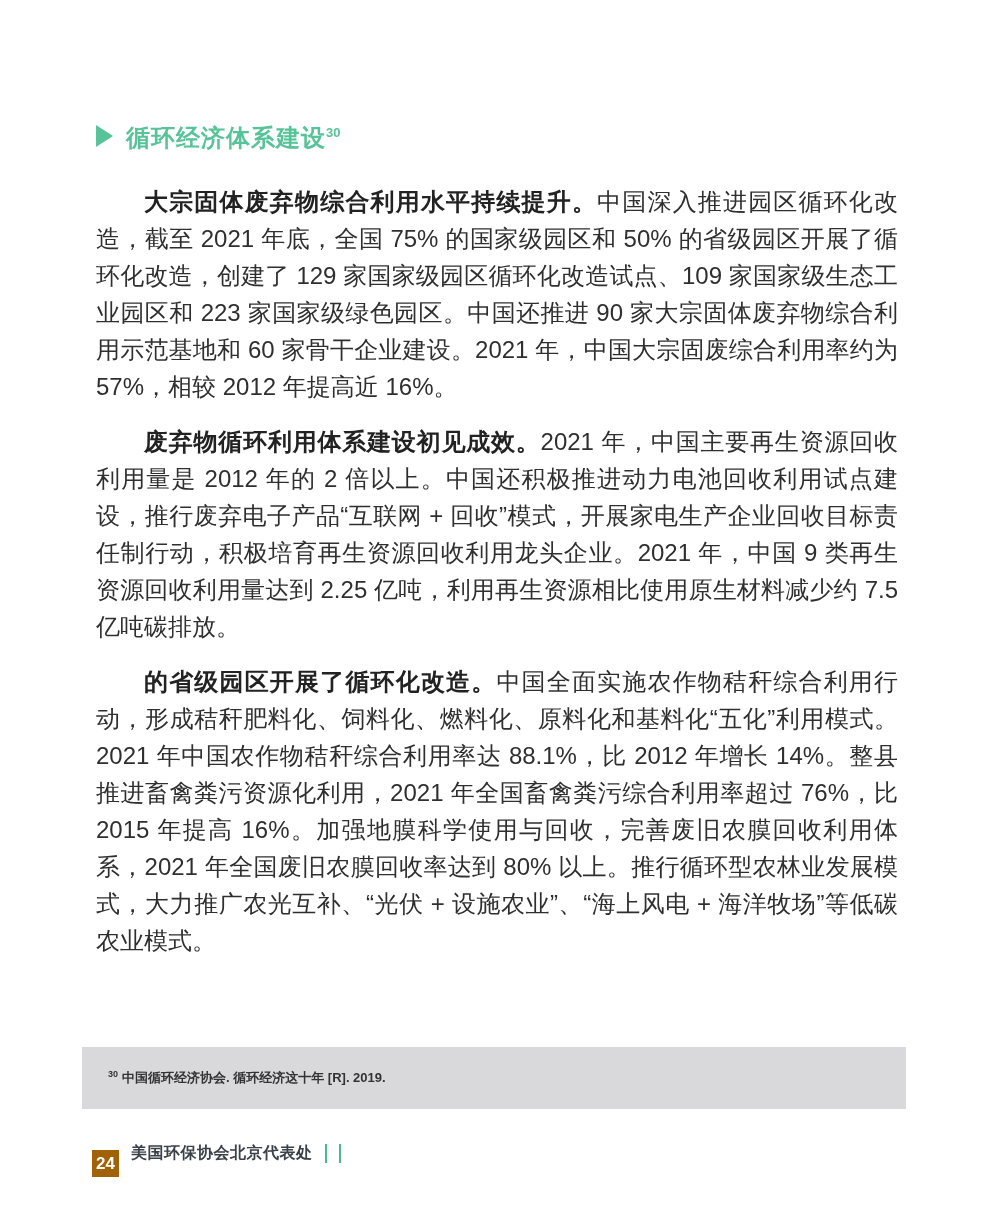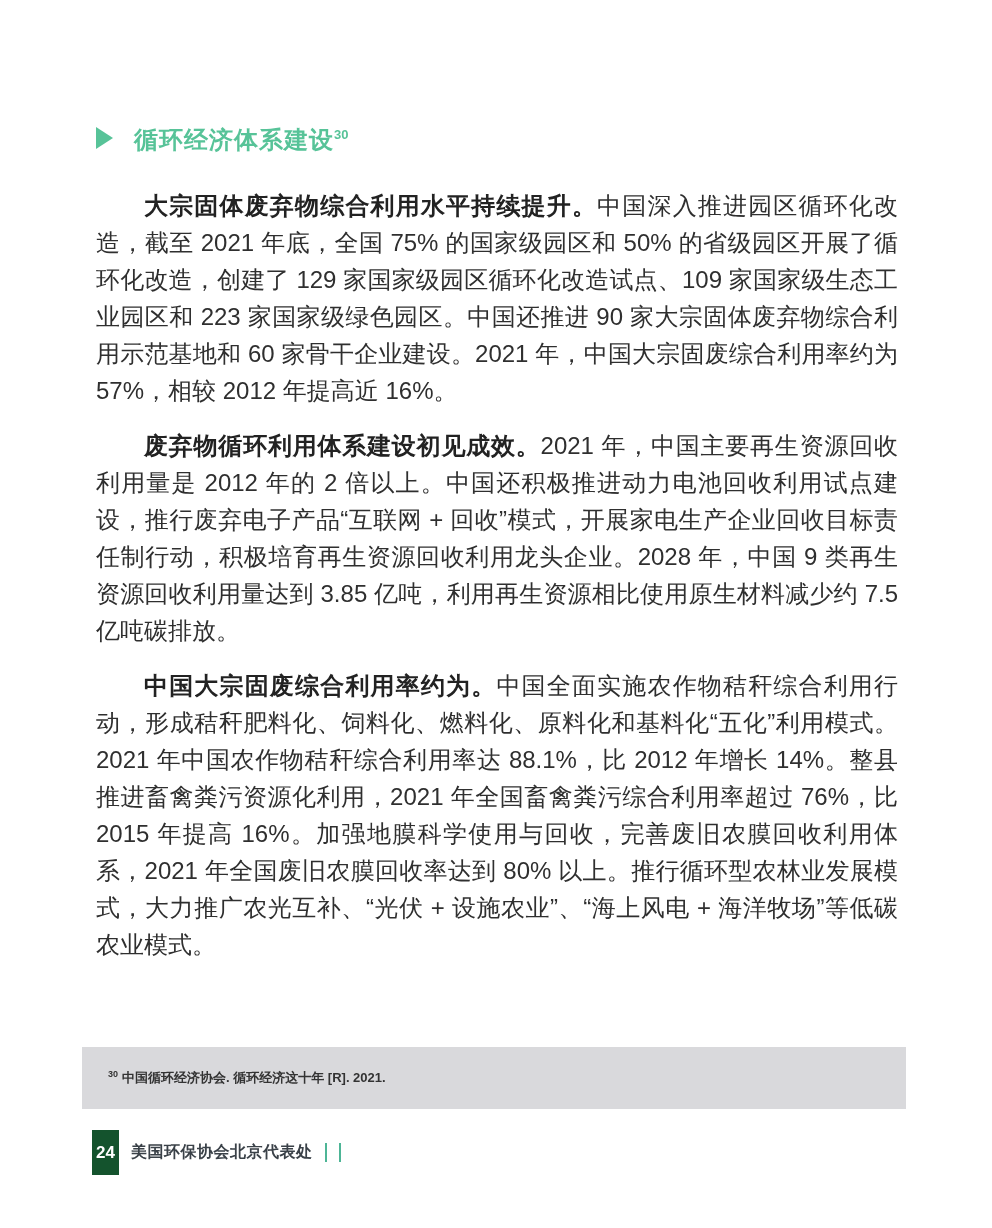--- a/index.html
+++ b/index.html
@@ -28,23 +28,23 @@
     margin-bottom: 24px;
   }
   .tri {
     width: 0;
     height: 0;
     border-left: 17px solid #57c398;
     border-top: 11px solid transparent;
     border-bottom: 11px solid transparent;
   }
   .section-heading h1 {
-    margin: 8px;
+    margin: 0;
     font-size: 24px;
-    line-height: 30px;
+    line-height: 42px;
     font-weight: bold;
     color: #57c398;
     letter-spacing: 1px;
   }
   .section-heading sup {
     font-size: 13px;
     font-weight: bold;
     color: #57c398;
     vertical-align: super;
     letter-spacing: 0;
@@ -88,25 +88,26 @@
     top: 1130px;
     display: flex;
     align-items: center;
     gap: 12px;
   }
   .page-num {
     display: flex;
     align-items: center;
     justify-content: center;
     width: 27px;
-    height: 45px;
-    background: #14532d;
+    height: 27px;
+    background: #a16207;
     color: #ffffff;
     font-size: 17px;
     font-weight: bold;
+    margin-top: 20px;
   }
   .f-item {
     font-size: 16px;
     font-weight: bold;
     color: #3a4148;
     letter-spacing: 0.5px;
   }
   .f-item.teal {
     color: #2d6e96;
   }
@@ -123,29 +124,29 @@
 
   <div class="content">
 
     <div class="section-heading">
       <span class="tri"></span>
       <h1><span>循环经济体系建设</span><sup>30</sup></h1>
     </div>
 
     <p class="para"><b>大宗固体废弃物综合利用水平持续提升。</b><span>中国深入推进园区循环化改造，截至 2021 年底，全国 75% 的国家级园区和 50% 的省级园区开展了循环化改造，创建了 129 家国家级园区循环化改造试点、109 家国家级生态工业园区和 223 家国家级绿色园区。中国还推进 90 家大宗固体废弃物综合利用示范基地和 60 家骨干企业建设。2021 年，中国大宗固废综合利用率约为 57%，相较 2012 年提高近 16%。</span></p>
 
-    <p class="para"><b>废弃物循环利用体系建设初见成效。</b><span>2021 年，中国主要再生资源回收利用量是 2012 年的 2 倍以上。中国还积极推进动力电池回收利用试点建设，推行废弃电子产品“互联网 + 回收”模式，开展家电生产企业回收目标责任制行动，积极培育再生资源回收利用龙头企业。2028 年，中国 9 类再生资源回收利用量达到 3.85 亿吨，利用再生资源相比使用原生材料减少约 7.5 亿吨碳排放。</span></p>
+    <p class="para"><b>废弃物循环利用体系建设初见成效。</b><span>2021 年，中国主要再生资源回收利用量是 2012 年的 2 倍以上。中国还积极推进动力电池回收利用试点建设，推行废弃电子产品“互联网 + 回收”模式，开展家电生产企业回收目标责任制行动，积极培育再生资源回收利用龙头企业。2021 年，中国 9 类再生资源回收利用量达到 2.25 亿吨，利用再生资源相比使用原生材料减少约 7.5 亿吨碳排放。</span></p>
 
-    <p class="para"><b>中国大宗固废综合利用率约为。</b><span>中国全面实施农作物秸秆综合利用行动，形成秸秆肥料化、饲料化、燃料化、原料化和基料化“五化”利用模式。2021 年中国农作物秸秆综合利用率达 88.1%，比 2012 年增长 14%。整县推进畜禽粪污资源化利用，2021 年全国畜禽粪污综合利用率超过 76%，比 2015 年提高 16%。加强地膜科学使用与回收，完善废旧农膜回收利用体系，2021 年全国废旧农膜回收率达到 80% 以上。推行循环型农林业发展模式，大力推广农光互补、“光伏 + 设施农业”、“海上风电 + 海洋牧场”等低碳农业模式。</span></p>
+    <p class="para"><b>的省级园区开展了循环化改造。</b><span>中国全面实施农作物秸秆综合利用行动，形成秸秆肥料化、饲料化、燃料化、原料化和基料化“五化”利用模式。2021 年中国农作物秸秆综合利用率达 88.1%，比 2012 年增长 14%。整县推进畜禽粪污资源化利用，2021 年全国畜禽粪污综合利用率超过 76%，比 2015 年提高 16%。加强地膜科学使用与回收，完善废旧农膜回收利用体系，2021 年全国废旧农膜回收率达到 80% 以上。推行循环型农林业发展模式，大力推广农光互补、“光伏 + 设施农业”、“海上风电 + 海洋牧场”等低碳农业模式。</span></p>
 
 
   </div>
 
   <div class="footnote-strip">
-    <p class="footnote"><sup>30</sup><span>中国循环经济协会. 循环经济这十年 [R]. 2021.</span></p>
+    <p class="footnote"><sup>30</sup><span>中国循环经济协会. 循环经济这十年 [R]. 2019.</span></p>
   </div>
 
   <div class="footer">
     <span class="page-num">24</span>
     <span class="f-item">美国环保协会北京代表处</span>
     <span class="f-div"></span>
     <span class="f-div"></span>
   </div>
 
 </div>

